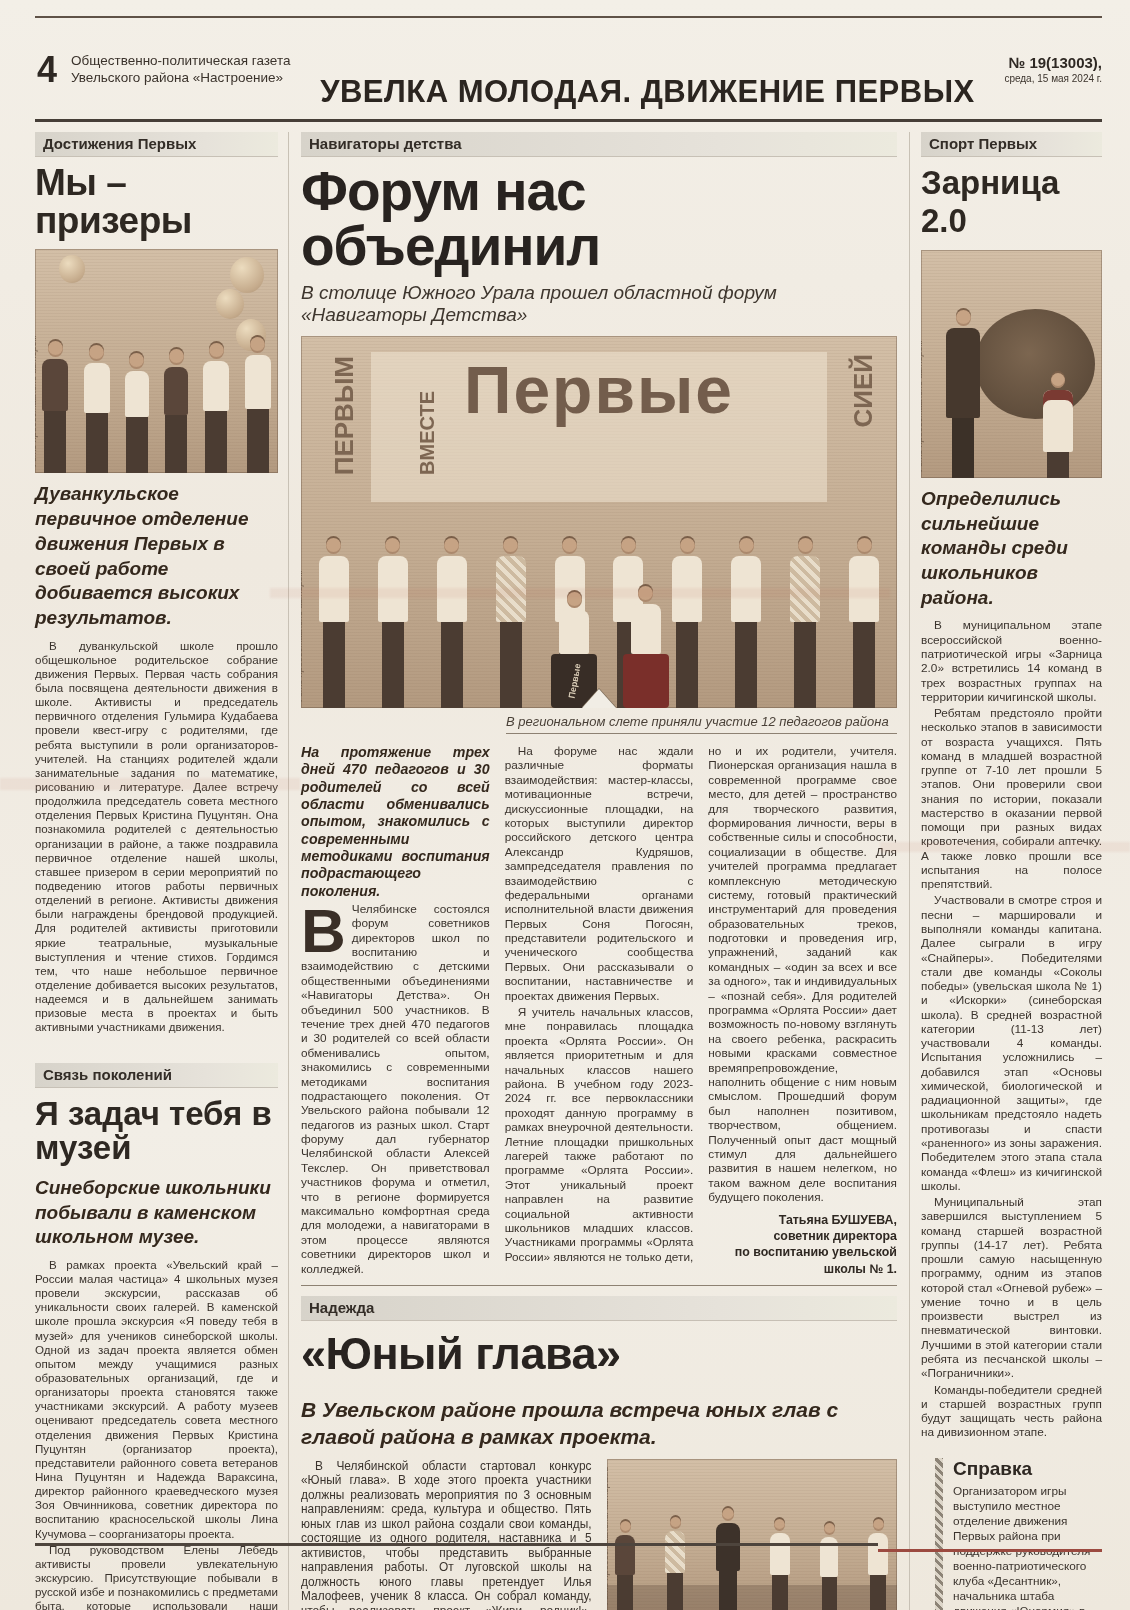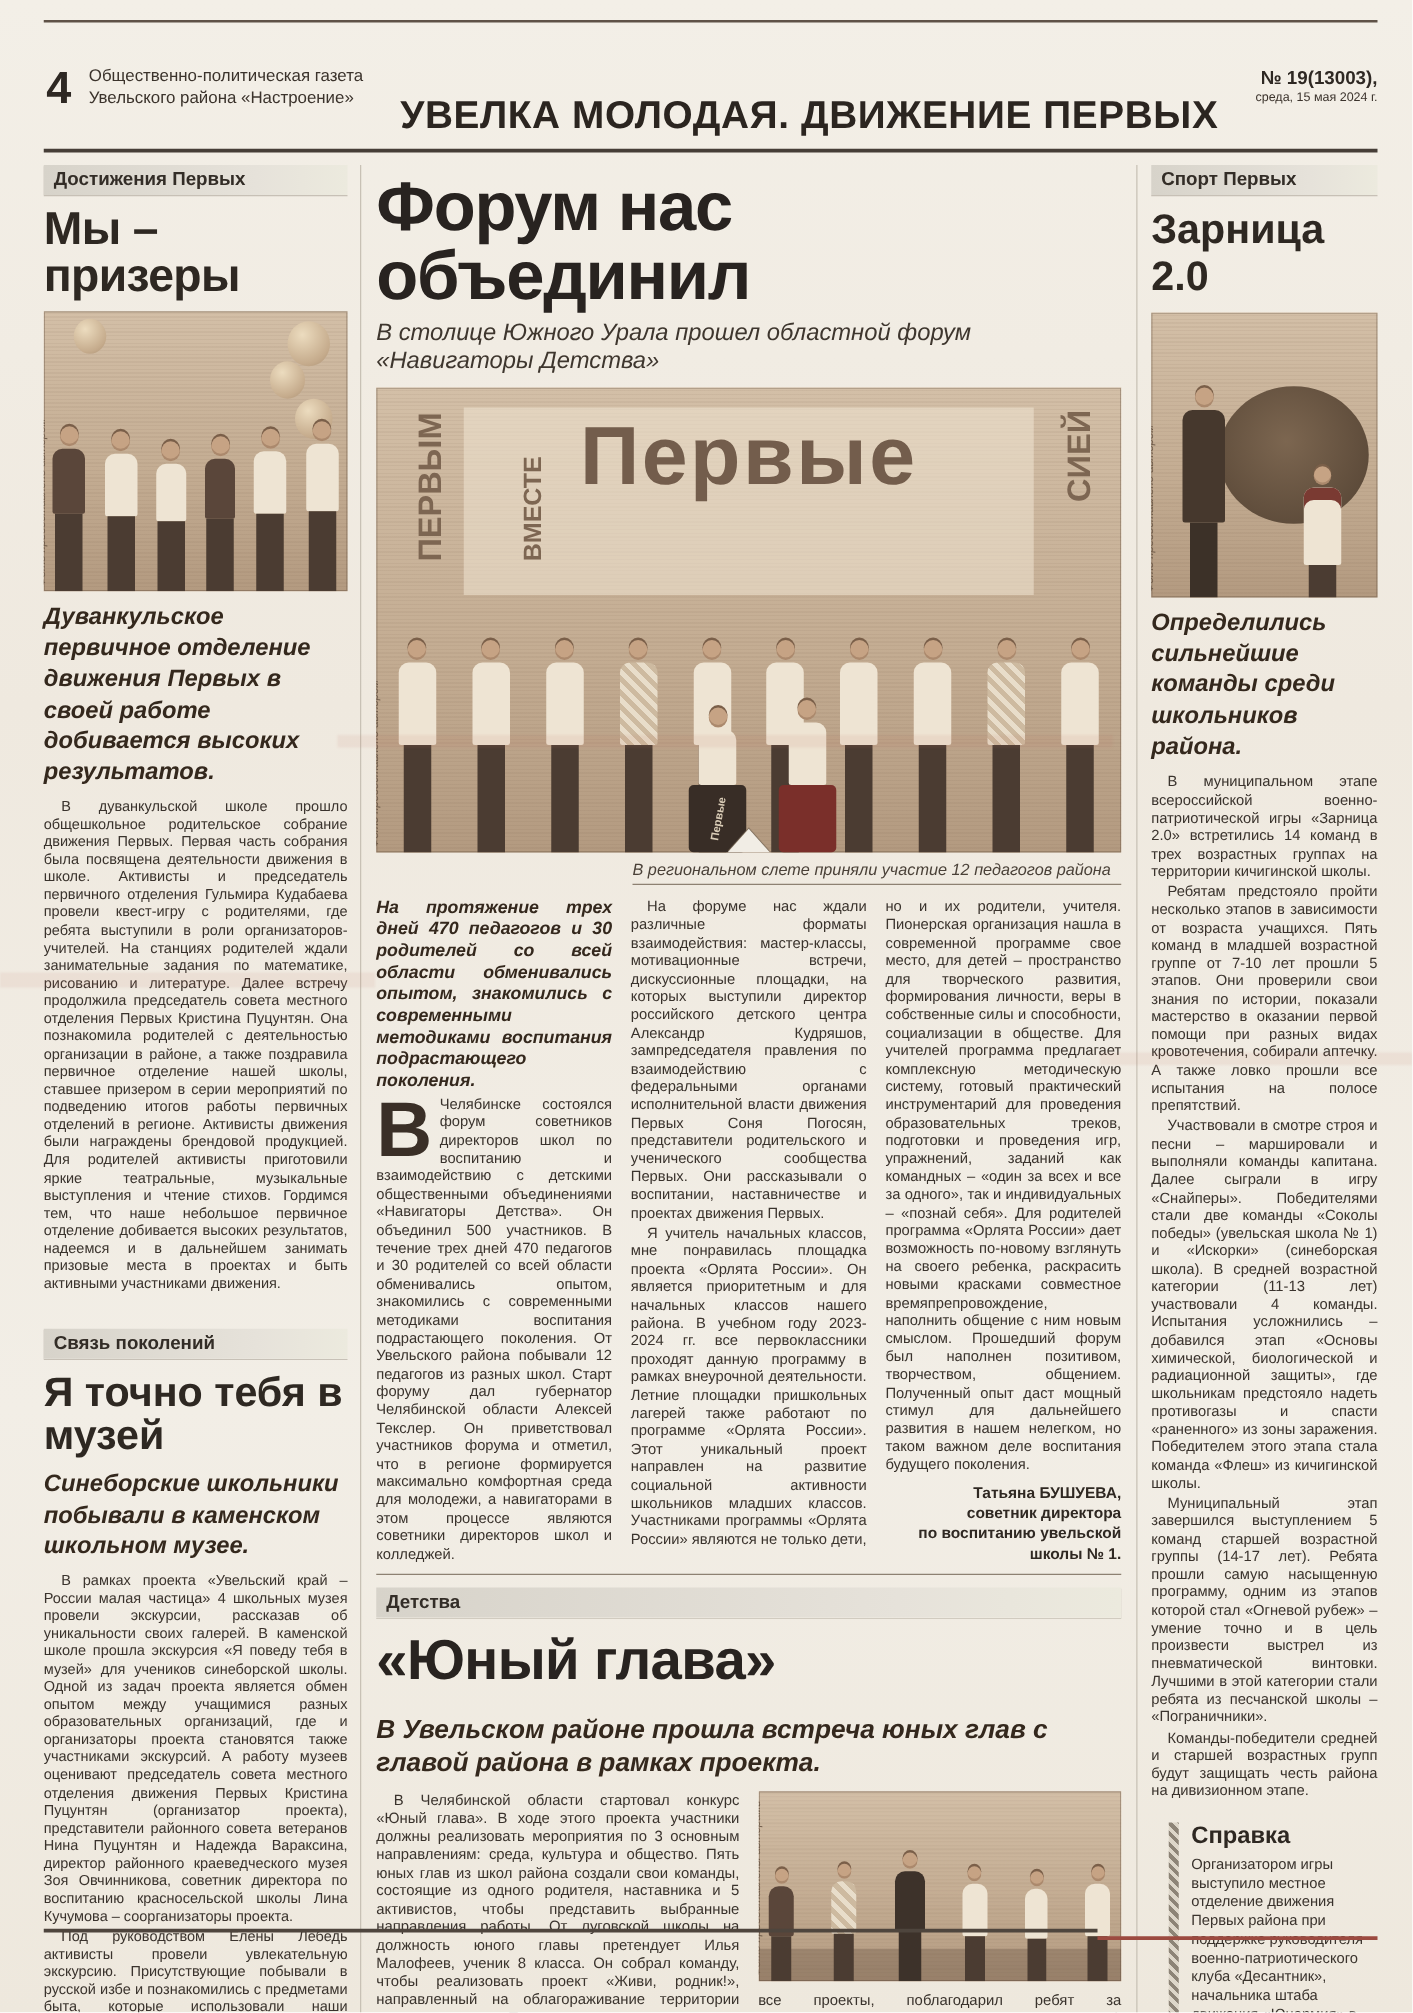--- a/index.html
+++ b/index.html
@@ -149,30 +149,31 @@
           </div>
           <div class="credit">Фото предоставлено автором</div>
         </div>
 
         <div class="lead">Дуванкульское первичное отделение движения Первых в своей работе добивается высоких результатов.</div>
         <div class="bodytext">
           <p>В дуванкульской школе прошло общешкольное родительское собрание движения Первых. Первая часть собрания была посвящена деятельности движения в школе. Активисты и председатель первичного отделения Гульмира Кудабаева провели квест-игру с родителями, где ребята выступили в роли организаторов-учителей. На станциях родителей ждали занимательные задания по математике, рисованию и литературе. Далее встречу продолжила председатель совета местного отделения Первых Кристина Пуцунтян. Она познакомила родителей с деятельностью организации в районе, а также поздравила первичное отделение нашей школы, ставшее призером в серии мероприятий по подведению итогов работы первичных отделений в регионе. Активисты движения были награждены брендовой продукцией. Для родителей активисты приготовили яркие театральные, музыкальные выступления и чтение стихов. Гордимся тем, что наше небольшое первичное отделение добивается высоких результатов, надеемся и в дальнейшем занимать призовые места в проектах и быть активными участниками движения.</p>
         </div>
 
         <div class="secbar" style="margin-top:28px;">Связь поколений</div>
-        <h2 class="h-left2">Я точно тебя в музей</h2>
+        <h2 class="h-left2">Я задач тебя в музей</h2>
         <div class="lead">Синеборские школьники побывали в каменском школьном музее.</div>
         <div class="bodytext">
           <p>В рамках проекта «Увельский край – России малая частица» 4 школьных музея провели экскурсии, рассказав об уникальности своих галерей. В каменской школе прошла экскурсия «Я поведу тебя в музей» для учеников синеборской школы. Одной из задач проекта является обмен опытом между учащимися разных образовательных организаций, где и организаторы проекта становятся также участниками экскурсий. А работу музеев оценивают председатель совета местного отделения движения Первых Кристина Пуцунтян (организатор проекта), представители районного совета ветеранов Нина Пуцунтян и Надежда Вараксина, директор районного краеведческого музея Зоя Овчинникова, советник директора по воспитанию красносельской школы Лина Кучумова – соорганизаторы проекта.</p>
           <p>Под руководством Елены Лебедь активисты провели увлекательную экскурсию. Присутствующие побывали в русской избе и познакомились с предметами быта, которые использовали наши односельчане в далекие годы. Участники экскурсии узнали, откуда появилась обувь из лыка, почему именно в Красном углу хранились иконы и другие священные предметы, как выглядел первый утюг. Юные экскурсоводы рассказали об экспозициях, которые хранятся в школьном музее «Родной Край».</p>
         </div>
 
       </div>
 
       <div class="col-mid">
+        <div class="secbar">Навигаторы детства</div>
         <h1 class="h-mid">Форум нас объединил</h1>
         <div class="sub-mid">В столице Южного Урала прошел областной форум «Навигаторы Детства»</div>
 
         <div class="photo" style="height:372px;">
           <div class="banner">
             <span class="banner-word">Первые</span>
           </div>
           <div class="sideword" style="left:28px;top:20px;">ПЕРВЫМ</div>
           <div class="sideword" style="left:115px;top:55px;font-size:20px;">ВМЕСТЕ</div>
           <div class="sideword" style="right:18px;top:18px;">СИЕЙ</div>
@@ -254,21 +255,21 @@
           <p style="text-indent:0;"><span class="dropcap">В</span><span>Челябинске состоялся форум советников директоров школ по воспитанию и взаимодействию с детскими общественными объединениями «Навигаторы Детства». Он объединил 500 участников. В течение трех дней 470 педагогов и 30 родителей со всей области обменивались опытом, знакомились с современными методиками воспитания подрастающего поколения. От Увельского района побывали 12 педагогов из разных школ. Старт форуму дал губернатор Челябинской области Алексей Текслер. Он приветствовал участников форума и отметил, что в регионе формируется максимально комфортная среда для молодежи, а навигаторами в этом процессе являются советники директоров школ и колледжей.</span></p>
           <p>На форуме нас ждали различные форматы взаимодействия: мастер-классы, мотивационные встречи, дискуссионные площадки, на которых выступили директор российского детского центра Александр Кудряшов, зампредседателя правления по взаимодействию с федеральными органами исполнительной власти движения Первых Соня Погосян, представители родительского и ученического сообщества Первых. Они рассказывали о воспитании, наставничестве и проектах движения Первых.</p>
           <p>Я учитель начальных классов, мне понравилась площадка проекта «Орлята России». Он является приоритетным и для начальных классов нашего района. В учебном году 2023-2024 гг. все первоклассники проходят данную программу в рамках внеурочной деятельности. Летние площадки пришкольных лагерей также работают по программе «Орлята России». Этот уникальный проект направлен на развитие социальной активности школьников младших классов. Участниками программы «Орлята России» являются не только дети, но и их родители, учителя. Пионерская организация нашла в современной программе свое место, для детей – пространство для творческого развития, формирования личности, веры в собственные силы и способности, социализации в обществе. Для учителей программа предлагает комплексную методическую систему, готовый практический инструментарий для проведения образовательных треков, подготовки и проведения игр, упражнений, заданий как командных – «один за всех и все за одного», так и индивидуальных – «познай себя». Для родителей программа «Орлята России» дает возможность по-новому взглянуть на своего ребенка, раскрасить новыми красками совместное времяпрепровождение, наполнить общение с ним новым смыслом. Прошедший форум был наполнен позитивом, творчеством, общением. Полученный опыт даст мощный стимул для дальнейшего развития в нашем нелегком, но таком важном деле воспитания будущего поколения.</p>
           <div class="sig">Татьяна БУШУЕВА,
 советник директора
 по воспитанию увельской
 школы № 1.</div>
         </div>
 
         <div class="hr-mid"></div>
-        <div class="secbar">Детства</div>
+        <div class="secbar">Надежда</div>
         <h1 class="h-konkurs">«Юный глава»</h1>
         <div class="lead" style="font-size:21px;">В Увельском районе прошла встреча юных глав с главой района в рамках проекта.</div>
 
         <div class="k-cols">
           <div class="k-col bodytext">
             <p>В Челябинской области стартовал конкурс «Юный глава». В ходе этого проекта участники должны реализовать мероприятия по 3 основным направлениям: среда, культура и общество. Пять юных глав из школ района создали свои команды, состоящие из одного родителя, наставника и 5 активистов, чтобы представить выбранные направления работы. От луговской школы на должность юного главы претендует Илья Малофеев, ученик 8 класса. Он собрал команду, чтобы реализовать проект «Живи, родник!», направленный на облагораживание территории вокруг родника. Также в конкурсе принимают участие команды из синеборской школы – с проектом «Сердце к сердцу», песчанской – с проектом «Создание школьного медиацентра», нагорненской – с проектом «Основы работы с гаджетами для пожилых людей» и увельской школы №1 – с проектом «Районный молодежный театр».</p>
 
           </div>
           <div class="k-col">
             <div class="photo" style="height:152px;margin-bottom:8px;">

